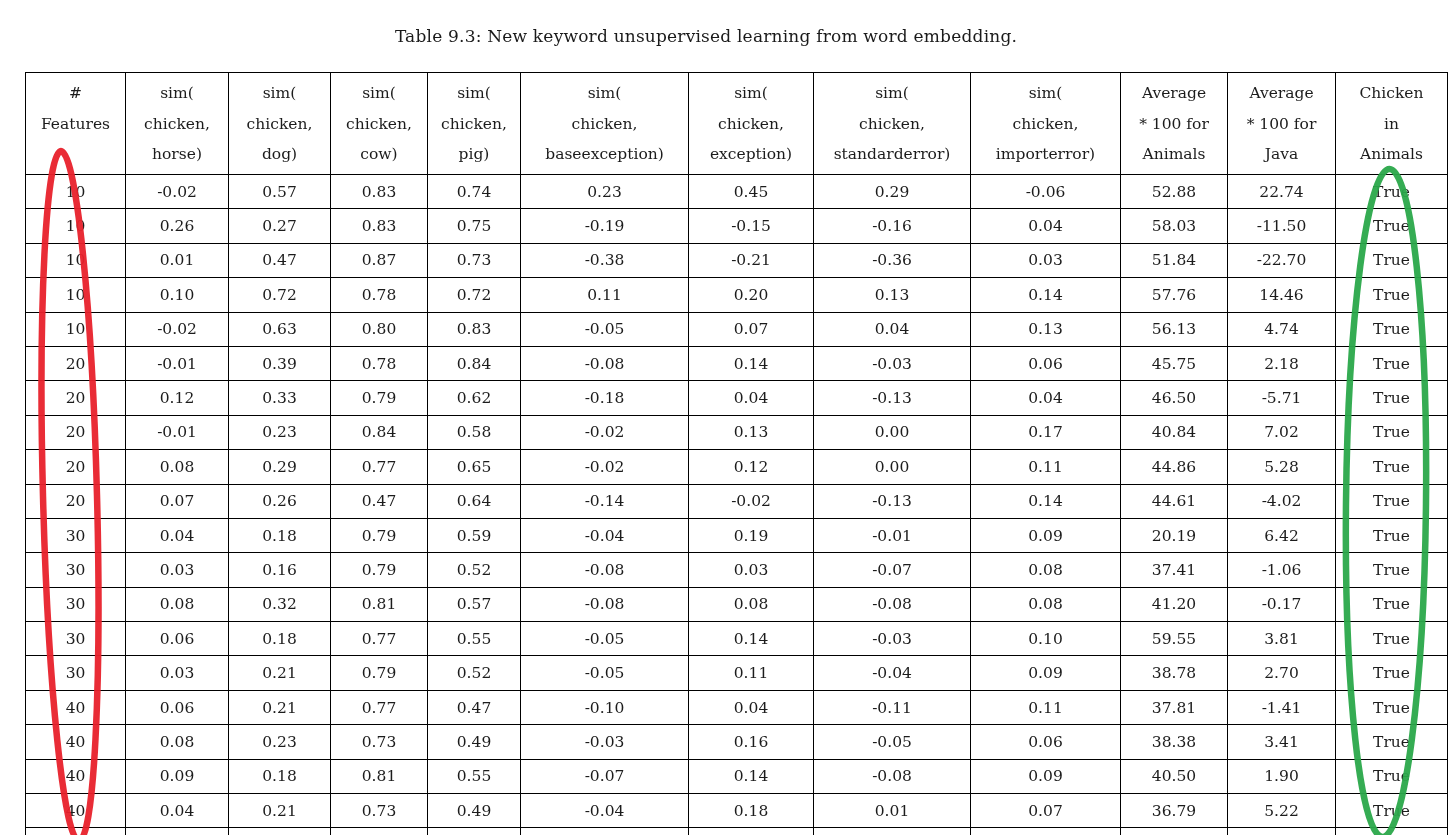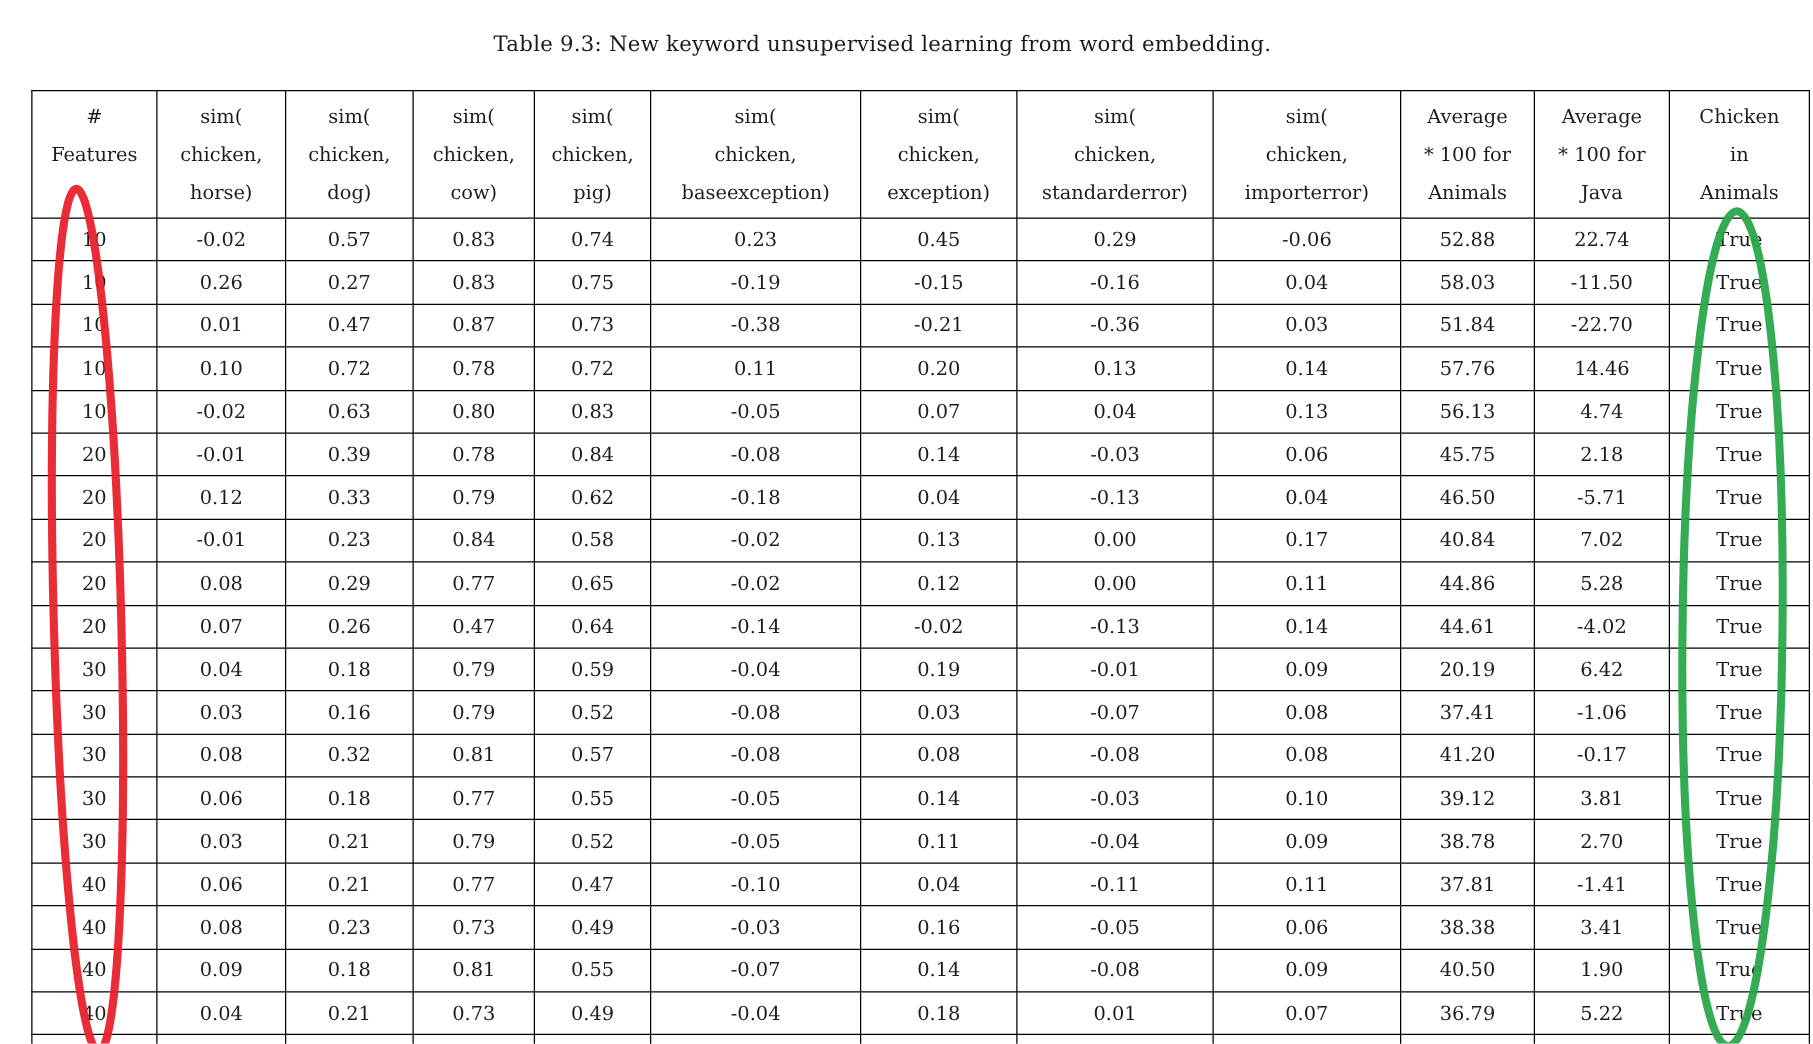--- a/index.html
+++ b/index.html
@@ -339,21 +339,21 @@
         <tr>
           <td>30</td>
           <td>0.06</td>
           <td>0.18</td>
           <td>0.77</td>
           <td>0.55</td>
           <td>-0.05</td>
           <td>0.14</td>
           <td>-0.03</td>
           <td>0.10</td>
-          <td>39.12</td>
+          <td>59.55</td>
           <td>3.81</td>
           <td>True</td>
         </tr>
         <tr>
           <td>30</td>
           <td>0.03</td>
           <td>0.21</td>
           <td>0.79</td>
           <td>0.52</td>
           <td>-0.05</td>

